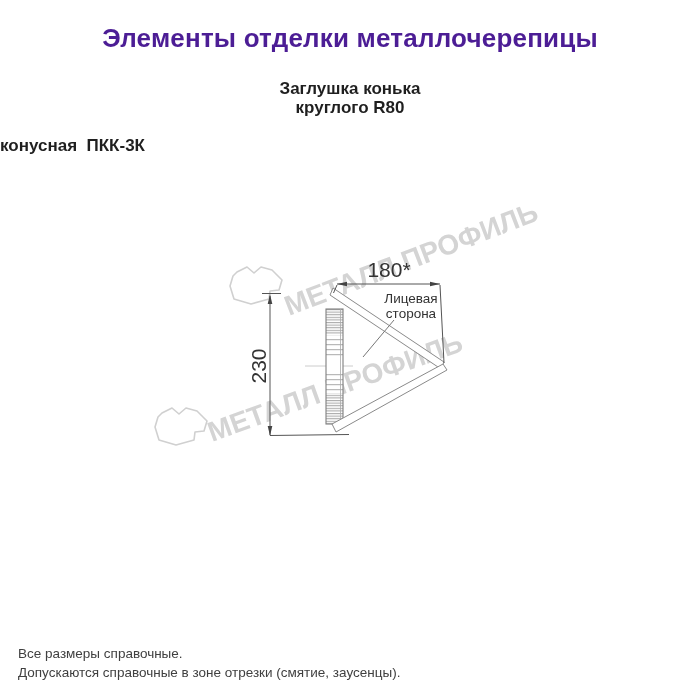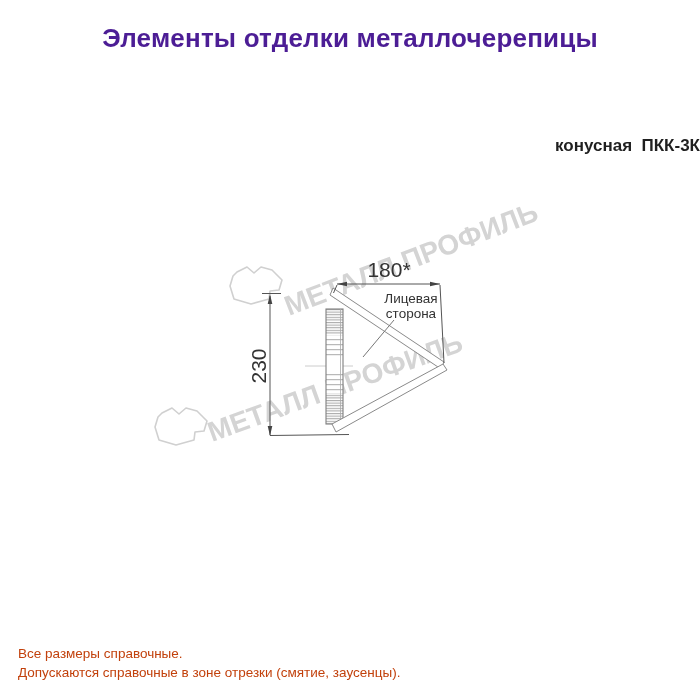--- a/index.html
+++ b/index.html
@@ -14,39 +14,43 @@
     text-align:center;font-size:26px;font-weight:bold;color:#4c1d95;
     letter-spacing:0.2px;
   }
   .product-name{
     position:absolute;top:79px;left:0;width:700px;
     text-align:center;font-size:17px;font-weight:bold;color:#1f1f1f;
     line-height:19px;
   }
   .product-type{
     position:absolute;top:136px;left:0;width:700px;
-    text-align:right;font-size:17px;font-weight:bold;color:#1f1f1f;
+    text-align:left;font-size:17px;font-weight:bold;color:#1f1f1f;
     white-space:pre;
   }
   .footer-notes{
     position:absolute;left:18px;top:644px;
-    font-size:13.5px;color:#c2410c;line-height:19px;
+    font-size:13.5px;color:#404040;line-height:19px;
   }
   svg text{font-family:"Liberation Sans", sans-serif;}
   .dim-text{font-size:21px;fill:#333333;}
   .face-text{font-size:13.5px;fill:#333333;}
   .wm-text{font-size:28px;font-weight:bold;}
 </style>
 </head>
 <body>
 
 <div class="stage">
 
   <div class="page-title">Элементы отделки металлочерепицы</div>
 
+  <div class="product-name">
+    <div>Заглушка конька</div>
+    <div>круглого R80</div>
+  </div>
 
   <div class="product-type">конусная  ПКК-3К</div>
 
   <svg class="stage" width="700" height="700" viewBox="0 0 700 700">
     <defs>
       <pattern id="ribD" patternUnits="userSpaceOnUse" x="326" y="309" width="17" height="2.6">
         <rect width="17" height="2.6" fill="#ffffff"></rect>
         <line x1="0" y1="0.6" x2="17" y2="0.6" stroke="#999999" stroke-width="0.9"></line>
       </pattern>
       <pattern id="ribM" patternUnits="userSpaceOnUse" x="326" y="309" width="17" height="5">

